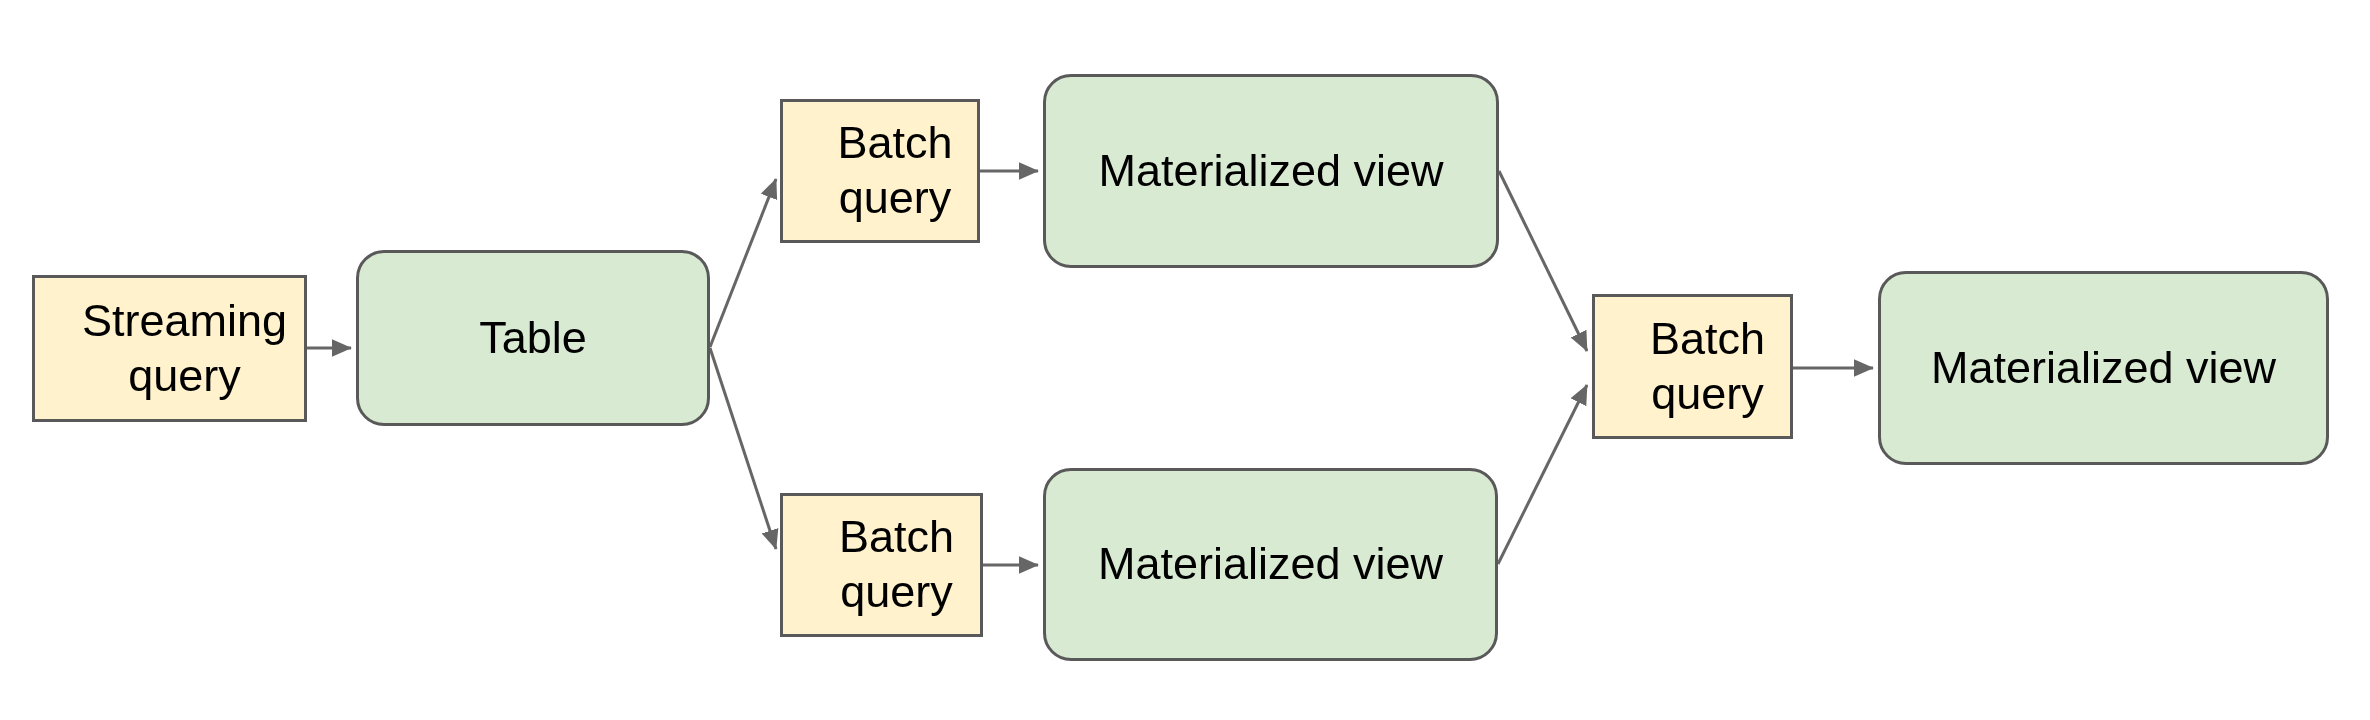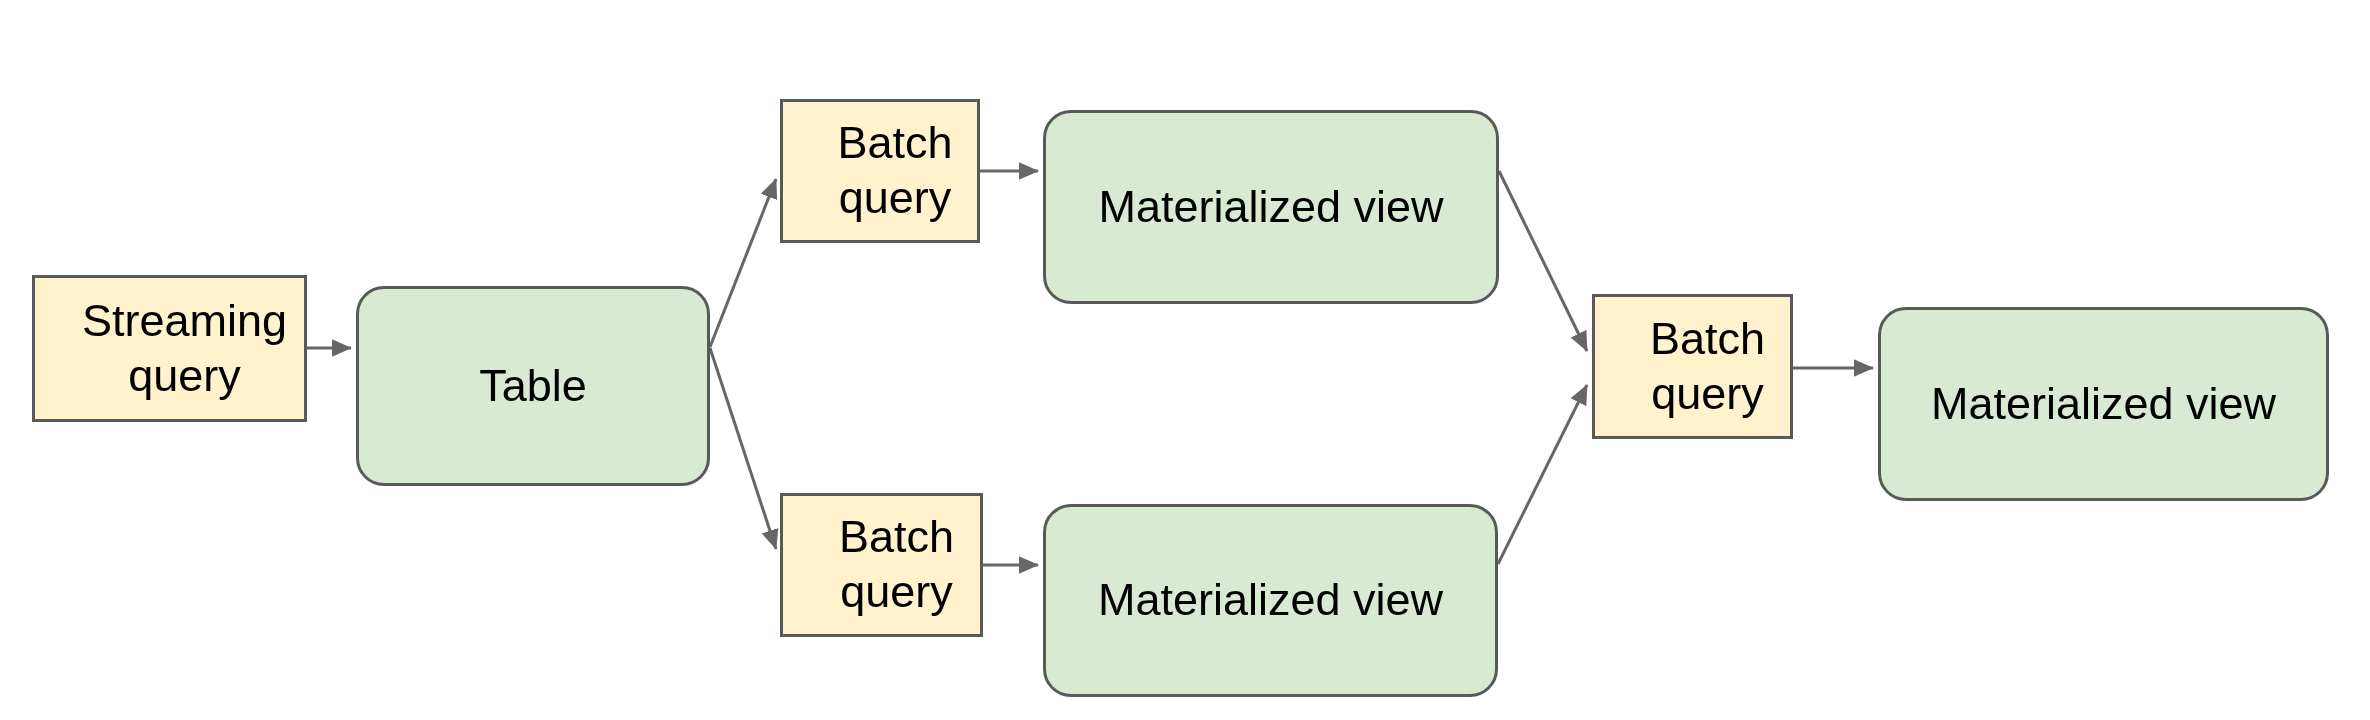--- a/index.html
+++ b/index.html
@@ -38,25 +38,24 @@
     color: var(--c-text, #000000);
     border: 3px solid var(--c-border, #595959);
   }
   .node--query {
     background: var(--c-query-fill, #fff2cc);
     padding-left: 40px;
   }
   .node--storage {
     background: var(--c-storage-fill, #d9ead3);
     border-radius: 28px;
-    margin-top: 36px;
   }
   
   #n-streaming-query      { left:   32px; top: 275px; width: 275px; height: 147px; }
-  #n-table                { left:  356px; top: 250px; width: 354px; height: 200px; }
+  #n-table                { left:  356px; top: 250px; width: 354px; height: 176px; }
   #n-batch-query-top      { left:  780px; top:  99px; width: 200px; height: 144px; }
   #n-mv-top               { left: 1043px; top:  74px; width: 456px; height: 194px; }
   #n-batch-query-bottom   { left:  780px; top: 493px; width: 203px; height: 144px; }
   #n-mv-bottom            { left: 1043px; top: 468px; width: 455px; height: 193px; }
   #n-batch-query-right    { left: 1592px; top: 294px; width: 201px; height: 145px; }
   #n-mv-right             { left: 1878px; top: 271px; width: 451px; height: 194px; }
 </style>
 </head>
 <body>
 

